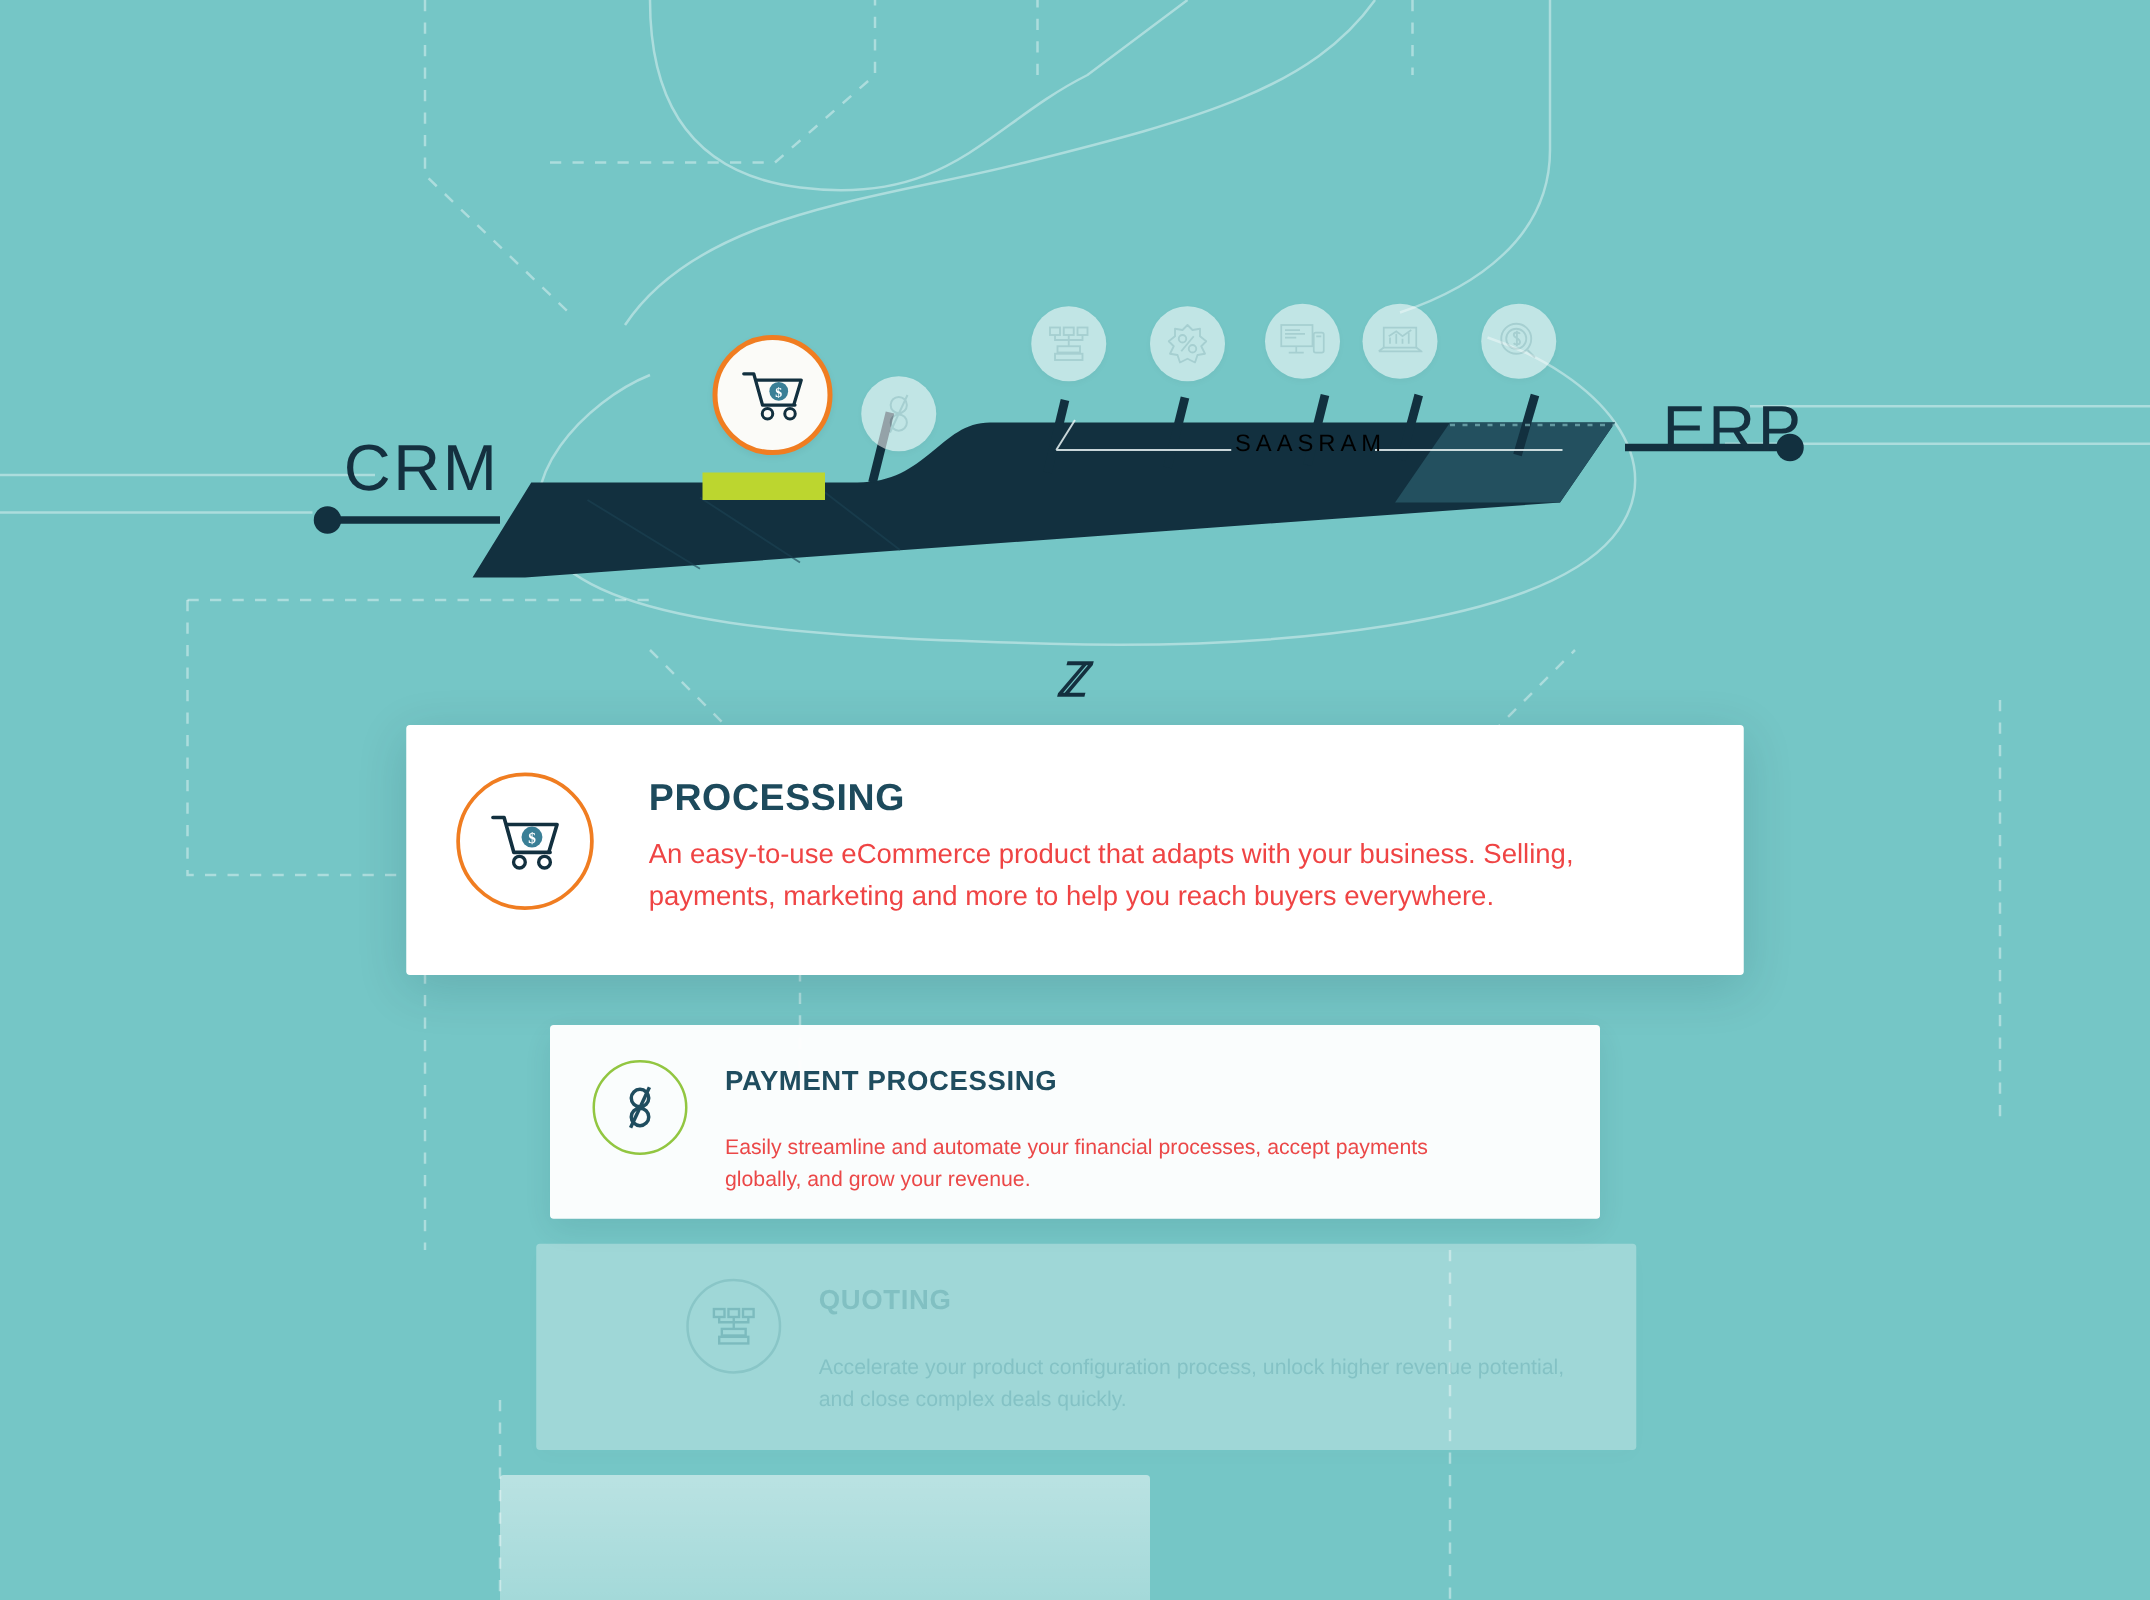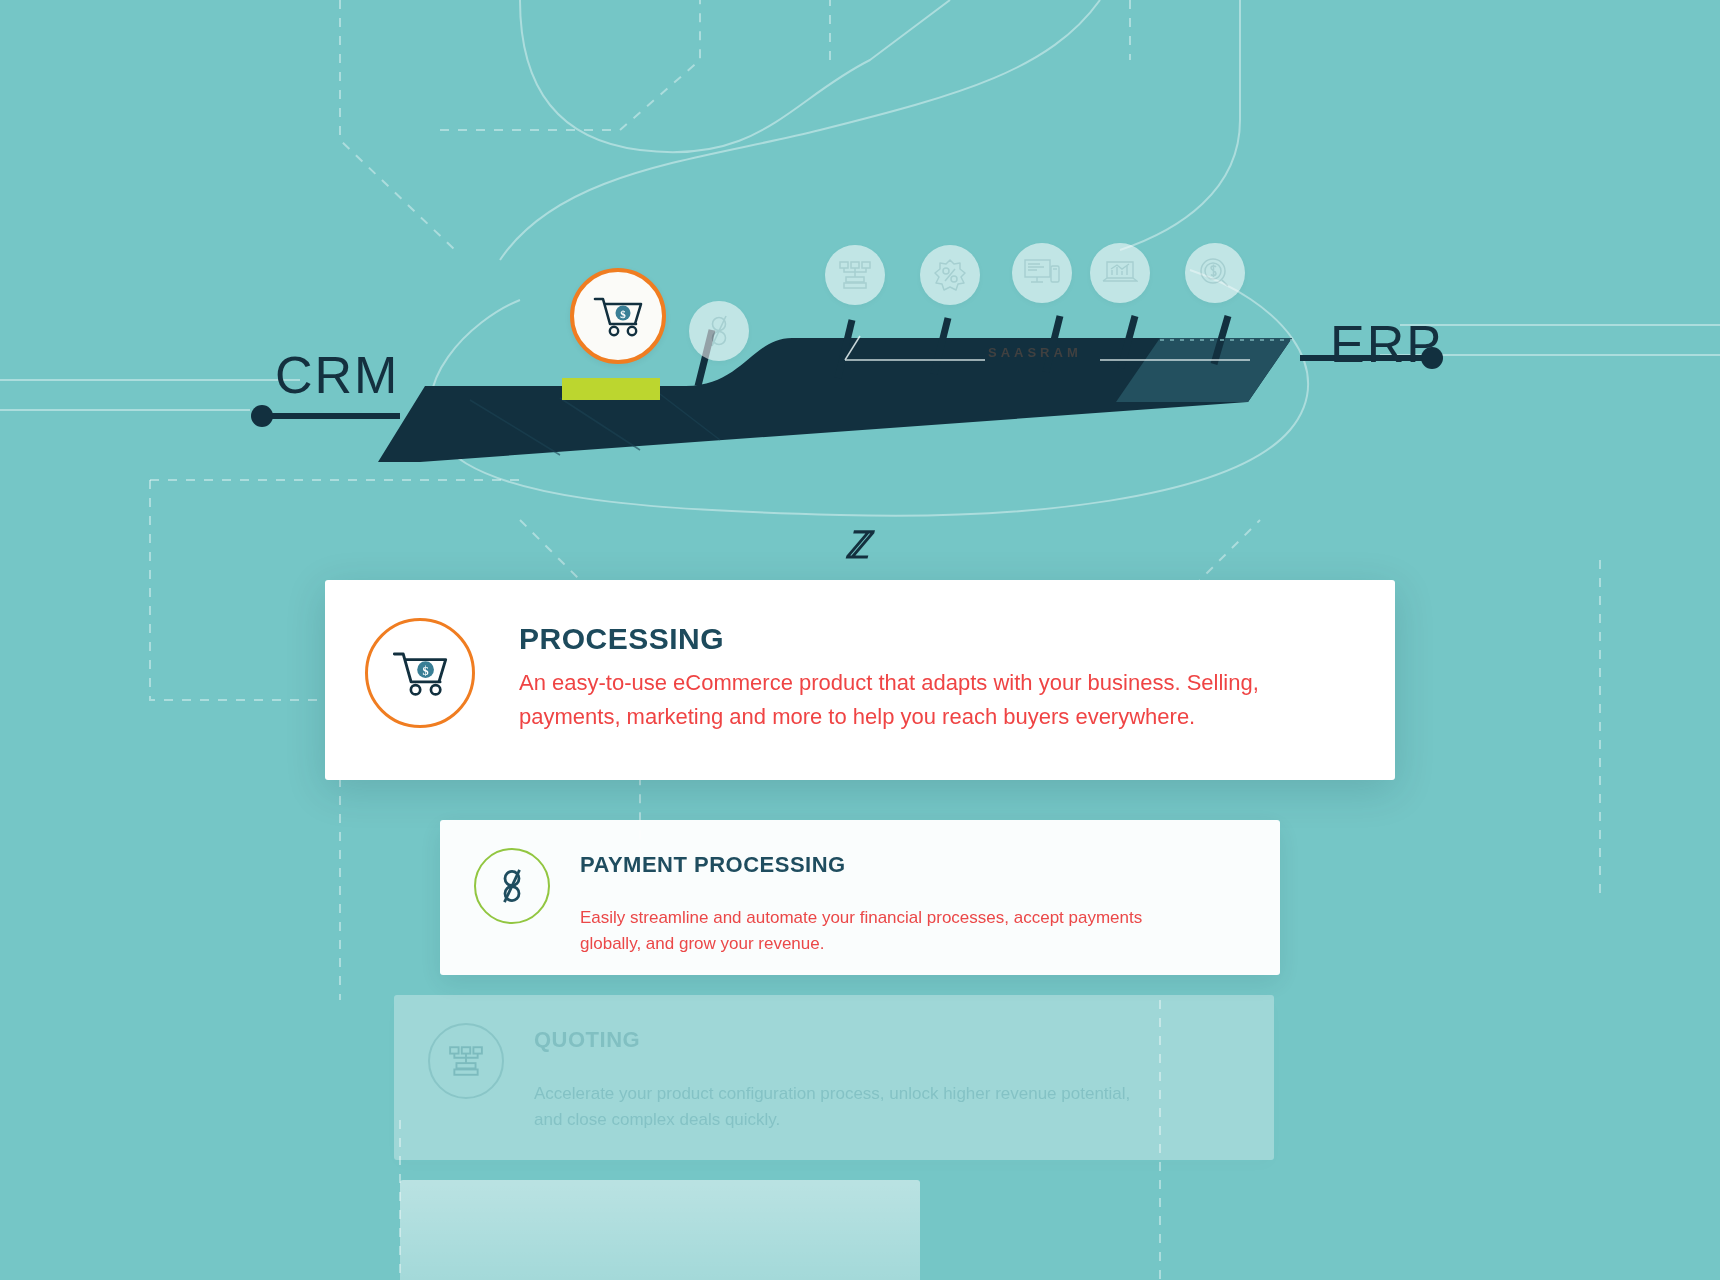--- a/index.html
+++ b/index.html
@@ -30,22 +30,22 @@
     position:absolute;width:60px;height:60px;border-radius:50%;
     background:#ffffff;display:flex;align-items:center;justify-content:center;
     box-shadow:0 2px 6px rgba(0,0,0,.06);
   }
   .bubble.lg{width:88px;height:88px;}
   .bubble.ring-orange{border:4px solid #f07d21;background:#fbfbf8;}
   .bubble.faded{opacity:.55;}
   .bubble svg{display:block;}
 
   .band-label{
-    position:absolute;color:#404040;font-size:13px;letter-spacing:4px;
-    font-weight:700;
+    position:absolute;color:#000000;font-size:19px;letter-spacing:4px;
+    font-weight:400;
   }
 
   
   .suite-title{
     position:absolute;left:0;right:0;top:528px;text-align:center;
     color:#14303f;font-size:34px;letter-spacing:6px;font-weight:400;
     display:flex;align-items:center;justify-content:center;gap:18px;
   }
   .suite-mark{font-size:38px;font-style:italic;font-weight:700;line-height:1;position:relative;top:-2px;}
 
@@ -60,23 +60,23 @@
     left:325px;top:0px;width:1070px;height:200px;
     box-shadow:0 10px 40px rgba(10,50,60,.16);
     padding:38px 40px;box-sizing:border-box;
   }
   .card-2{
     left:440px;top:240px;width:840px;height:155px;
     box-shadow:0 8px 26px rgba(10,50,60,.10);
     padding:28px 34px;box-sizing:border-box;opacity:.97;
   }
   .card-3{
-    left:394px;top:415px;width:880px;height:165px;
+    left:429px;top:415px;width:880px;height:165px;
     box-shadow:0 6px 18px rgba(10,50,60,.05);
-    padding:28px 34px;box-sizing:border-box;opacity:.30;
+    padding:28px 34px;box-sizing:border-box;opacity:.30;justify-content:flex-end;
   }
   .card-4{
     left:400px;top:600px;width:520px;height:200px;
     background:linear-gradient(#ffffff,rgba(255,255,255,.35));
     box-shadow:none;opacity:.5;
   }
 
   .card-icon{
     border-radius:50%;display:flex;align-items:center;justify-content:center;
     flex:0 0 auto;

